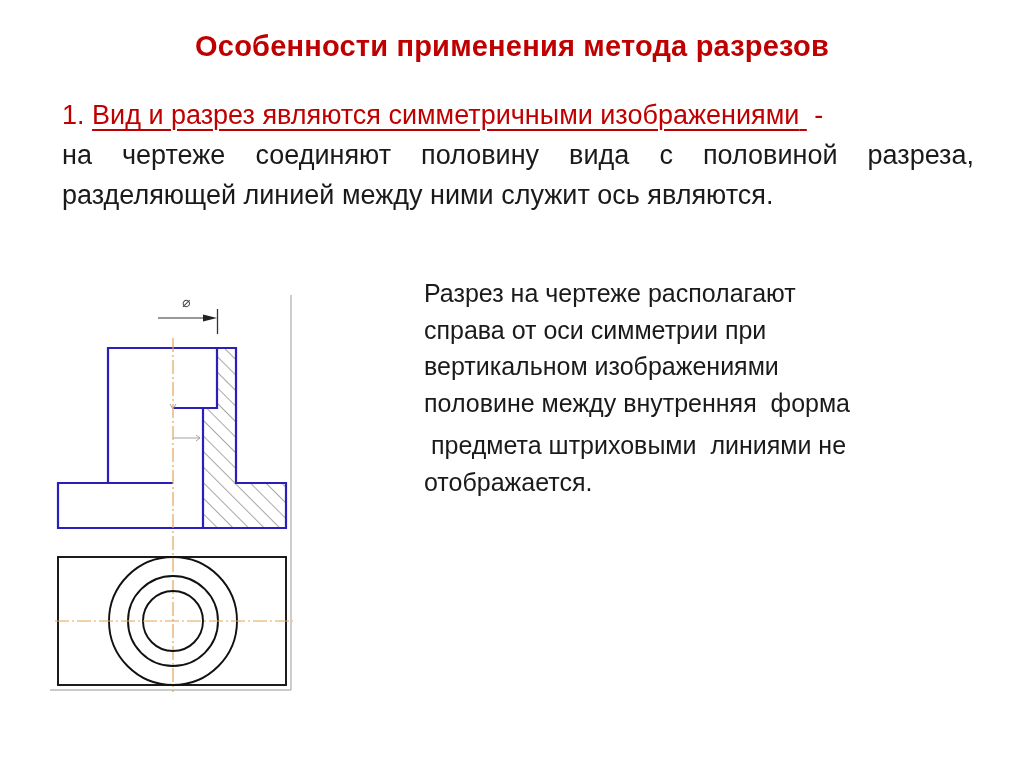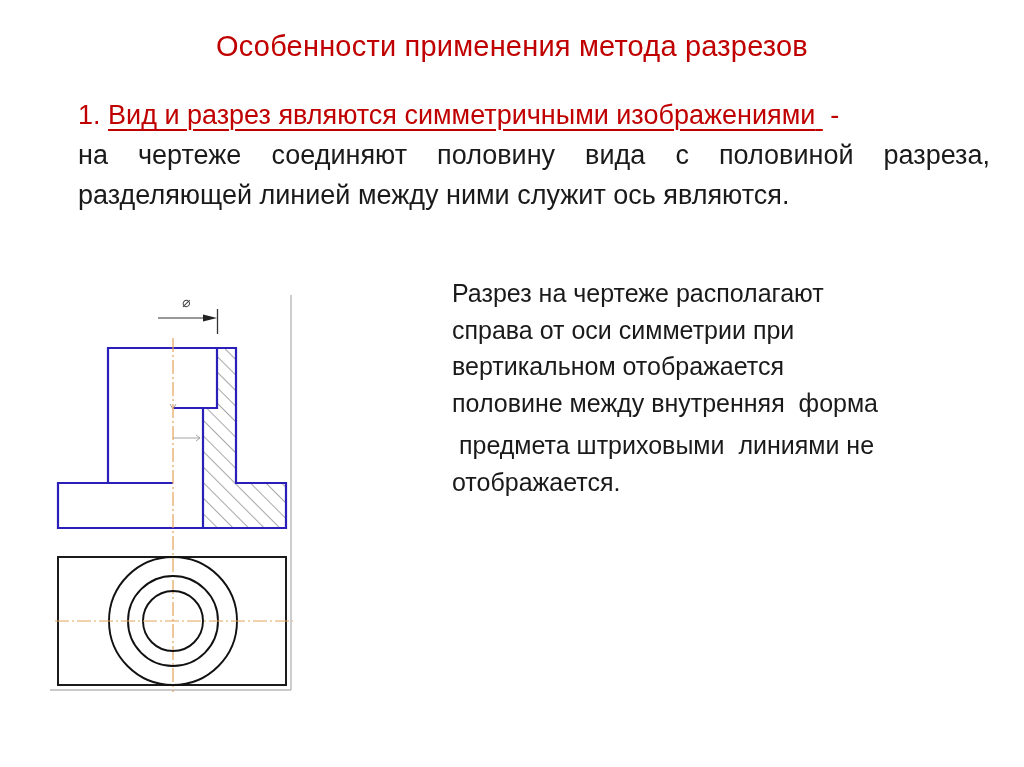--- a/index.html
+++ b/index.html
@@ -14,27 +14,27 @@
     overflow: hidden;
     font-family: "Liberation Sans", "DejaVu Sans", sans-serif;
   }
   .slide-title {
     position: absolute;
     left: 0;
     top: 30px;
     width: 1024px;
     text-align: center;
     font-family: "Liberation Sans", "DejaVu Sans", sans-serif;
-    font-weight: normal;
+    font-weight: bold;
     font-size: 29px;
     letter-spacing: 0.2px;
   }
   .intro {
     position: absolute;
-    left: 78px;
+    left: 62px;
     top: 95px;
     width: 920px;
     font-family: "Liberation Sans Narrow", "Liberation Sans", "DejaVu Sans", sans-serif;
     font-size: 27px;
     line-height: 40px;
     color: #1a1a1a;
   }
   .intro .line {
     display: block;
     white-space: nowrap;
@@ -59,21 +59,20 @@
     top: 275px;
     width: 560px;
     font-family: "Liberation Sans", "DejaVu Sans", sans-serif;
     font-size: 25px;
     line-height: 36.5px;
     color: #1a1a1a;
   }
   .description .line {
     display: block;
     white-space: pre;
-    margin-left: 28px;
   }
   .description .gap {
     margin-top: 6px;
   }
   .drawing {
     position: absolute;
     left: 0;
     top: 0;
     width: 400px;
     height: 767px;
@@ -139,19 +138,19 @@
       <circle cx="173" cy="621" r="45"></circle>
       <circle cx="173" cy="621" r="30"></circle>
     </g>
 
     <line x1="55" y1="621" x2="293" y2="621" stroke="#e3a45a" stroke-width="1.2" stroke-dasharray="14,3,2,3"></line>
   </svg>
 
   <div class="description">
     <span class="line">Разрез на чертеже располагают</span>
     <span class="line">справа от оси симметрии при</span>
-    <span class="line">вертикальном отображается</span>
+    <span class="line">вертикальном изображениями</span>
     <span class="line">половине между внутренняя  форма</span>
     <span class="line gap"> предмета штриховыми  линиями не</span>
     <span class="line">отображается.</span>
   </div>
 
 </div>
 
 </body></html>

